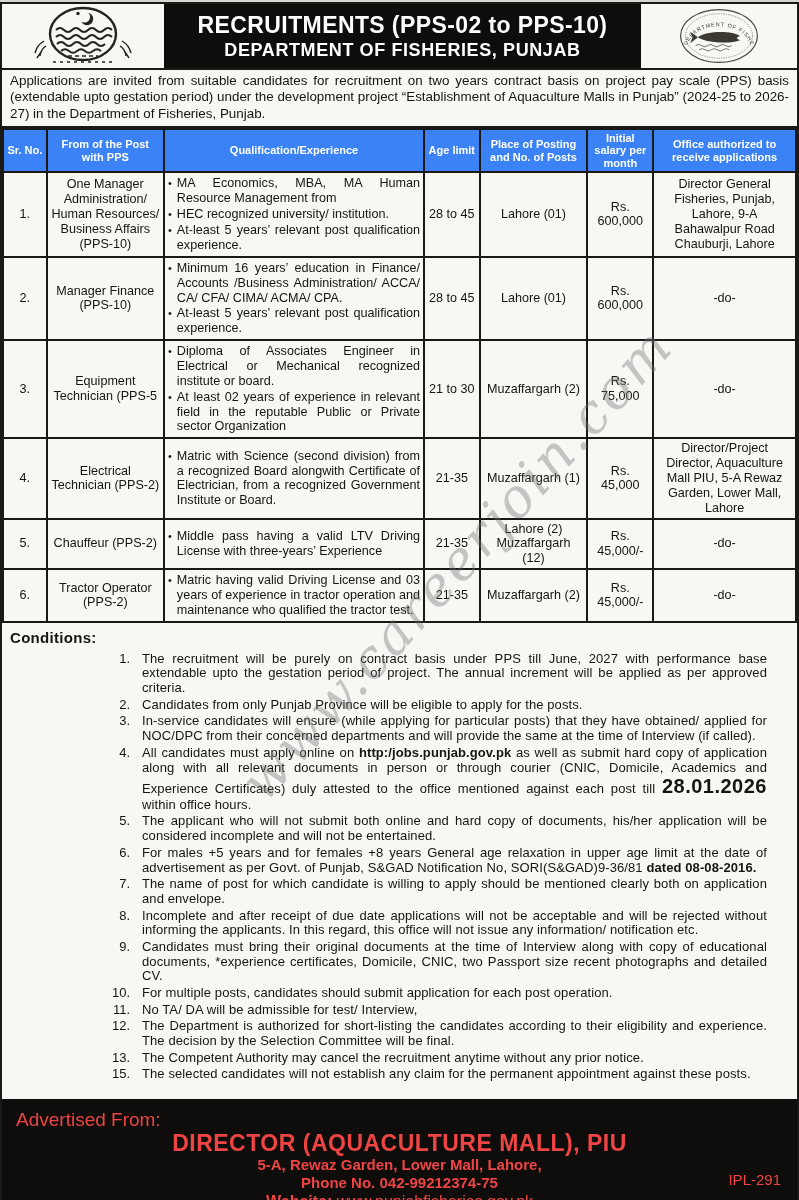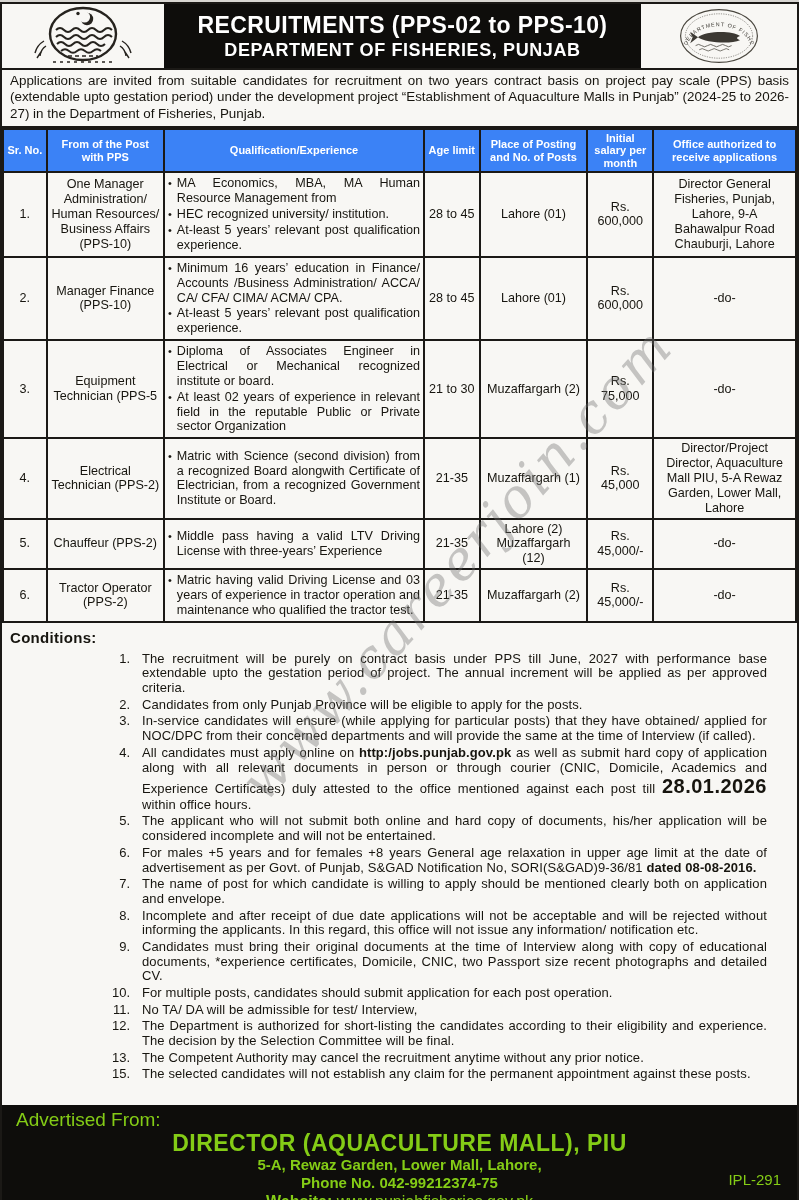--- a/index.html
+++ b/index.html
@@ -31,22 +31,22 @@
   .bullet .dot{flex:0 0 auto; font-size:11px; line-height:1.4;}
   .bullet .bt{flex:1; text-align:justify;}
   
   .conditions{flex:1; overflow:hidden; padding:4px 30px 0 84px;}
   .cond-heading{font-weight:bold; font-size:15px; margin:2px 0 6px -76px; letter-spacing:.3px;}
   .cond-item{display:flex; margin:0 0 2px 0; font-size:13px; line-height:1.13;}
   .cond-num{min-width:44px; text-align:right; padding-right:12px;}
   .cond-text{flex:1; text-align:justify; letter-spacing:.1px;}
   .big-date{font-size:20px; font-weight:bold; letter-spacing:.5px;}
   
-  .footer{position:relative; background:#0e0d0b; color:#84cc16; height:90px;
-    flex:0 0 auto; padding-top:5px;}
+  .footer{position:relative; background:#0e0d0b; color:#ef4444; height:90px;
+    flex:0 0 auto; padding-top:11px;}
   .adv{font-size:19px; margin-left:14px; line-height:1.1;}
   .director{font-size:23px; font-weight:bold; text-align:center; letter-spacing:.5px; line-height:1.1;}
   .addr,.phone{font-size:15px; font-weight:bold; text-align:center; line-height:1.2;}
   .website{font-size:16px; text-align:center; line-height:1.2;}
   .website .wl{font-weight:bold;}
   .ipl{position:absolute; right:16px; bottom:12px; font-size:15px;text-align:center;}
   
   .watermark{position:absolute; left:100px; top:532px; width:710px; text-align:center;
     transform:rotate(-48deg); transform-origin:center; font-size:54px; line-height:56px;
     color:rgba(110,110,110,.38); font-family:"DejaVu Serif", serif; font-style:italic;

